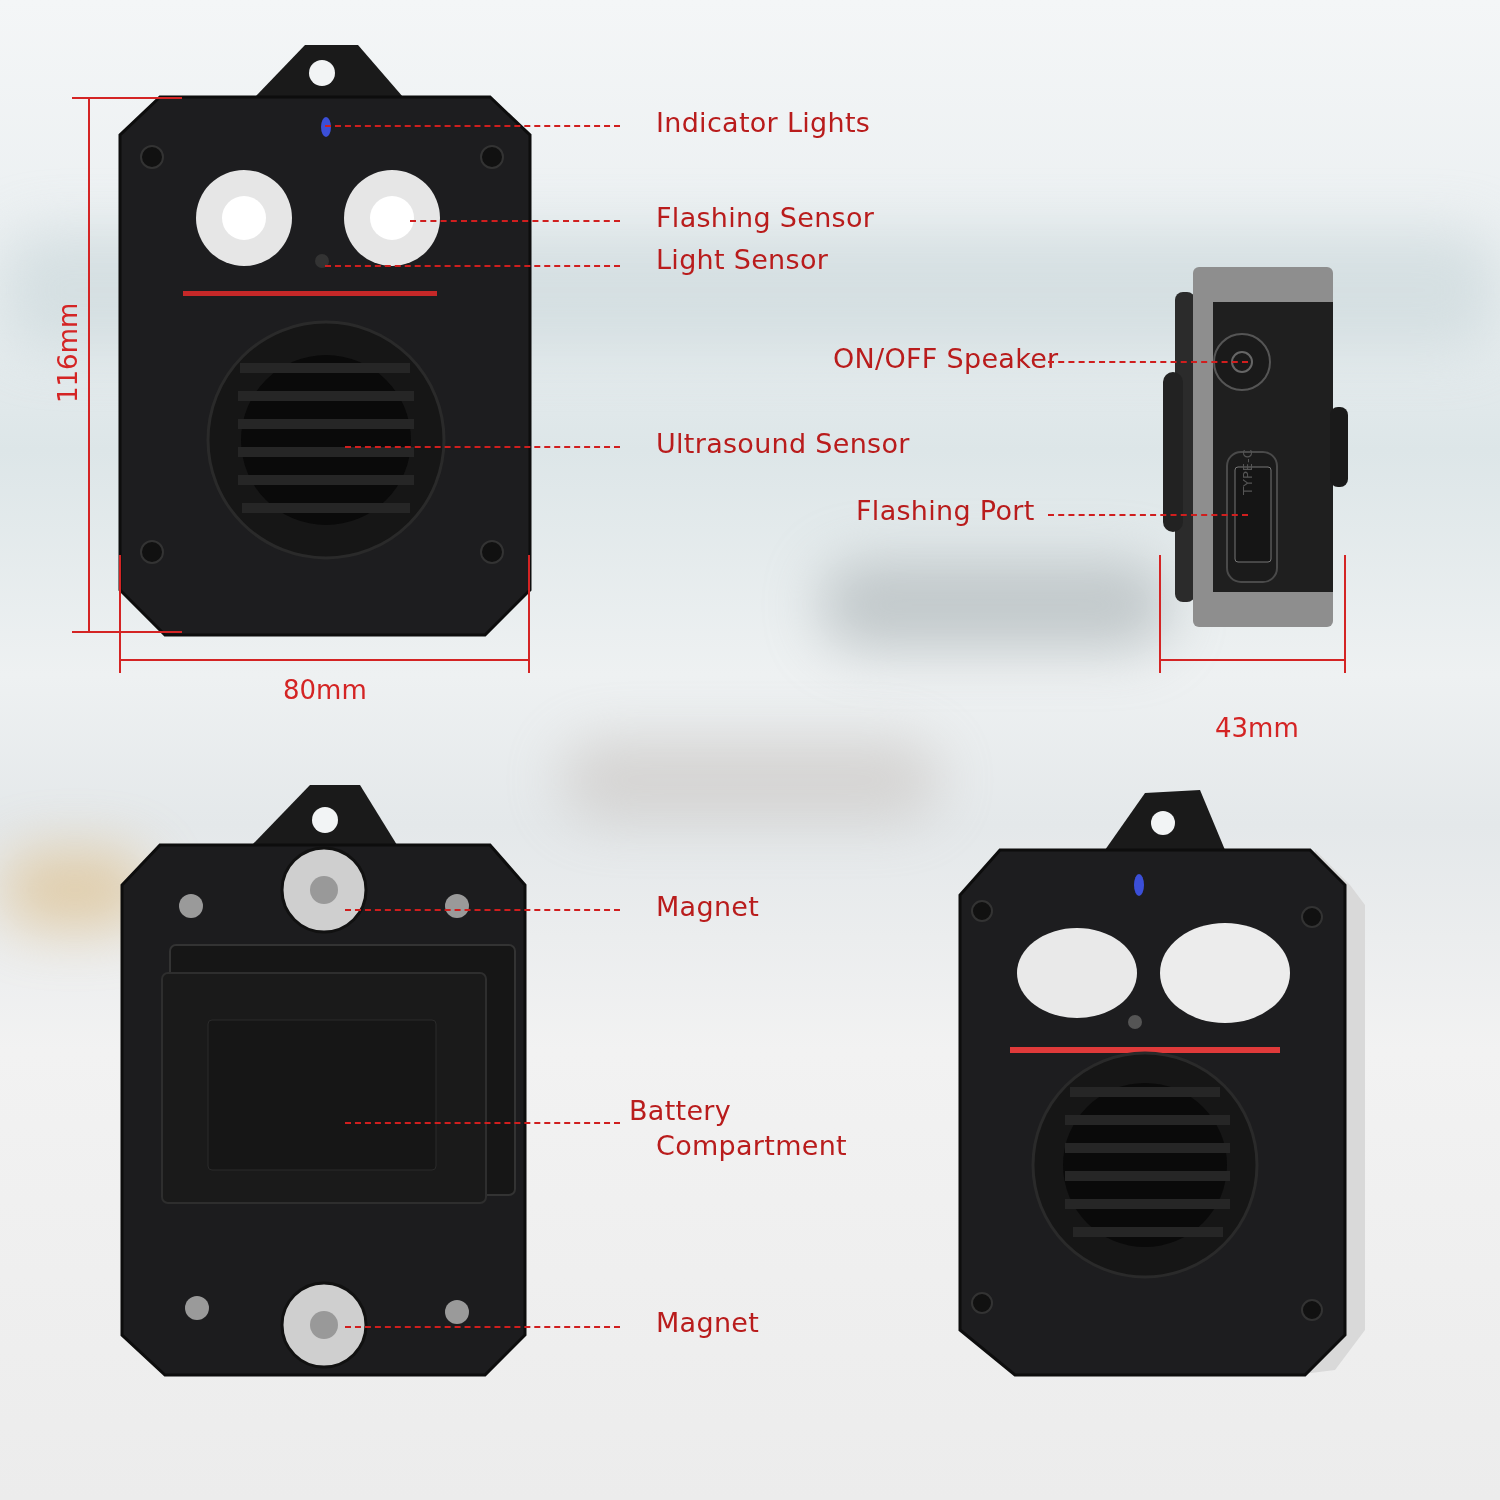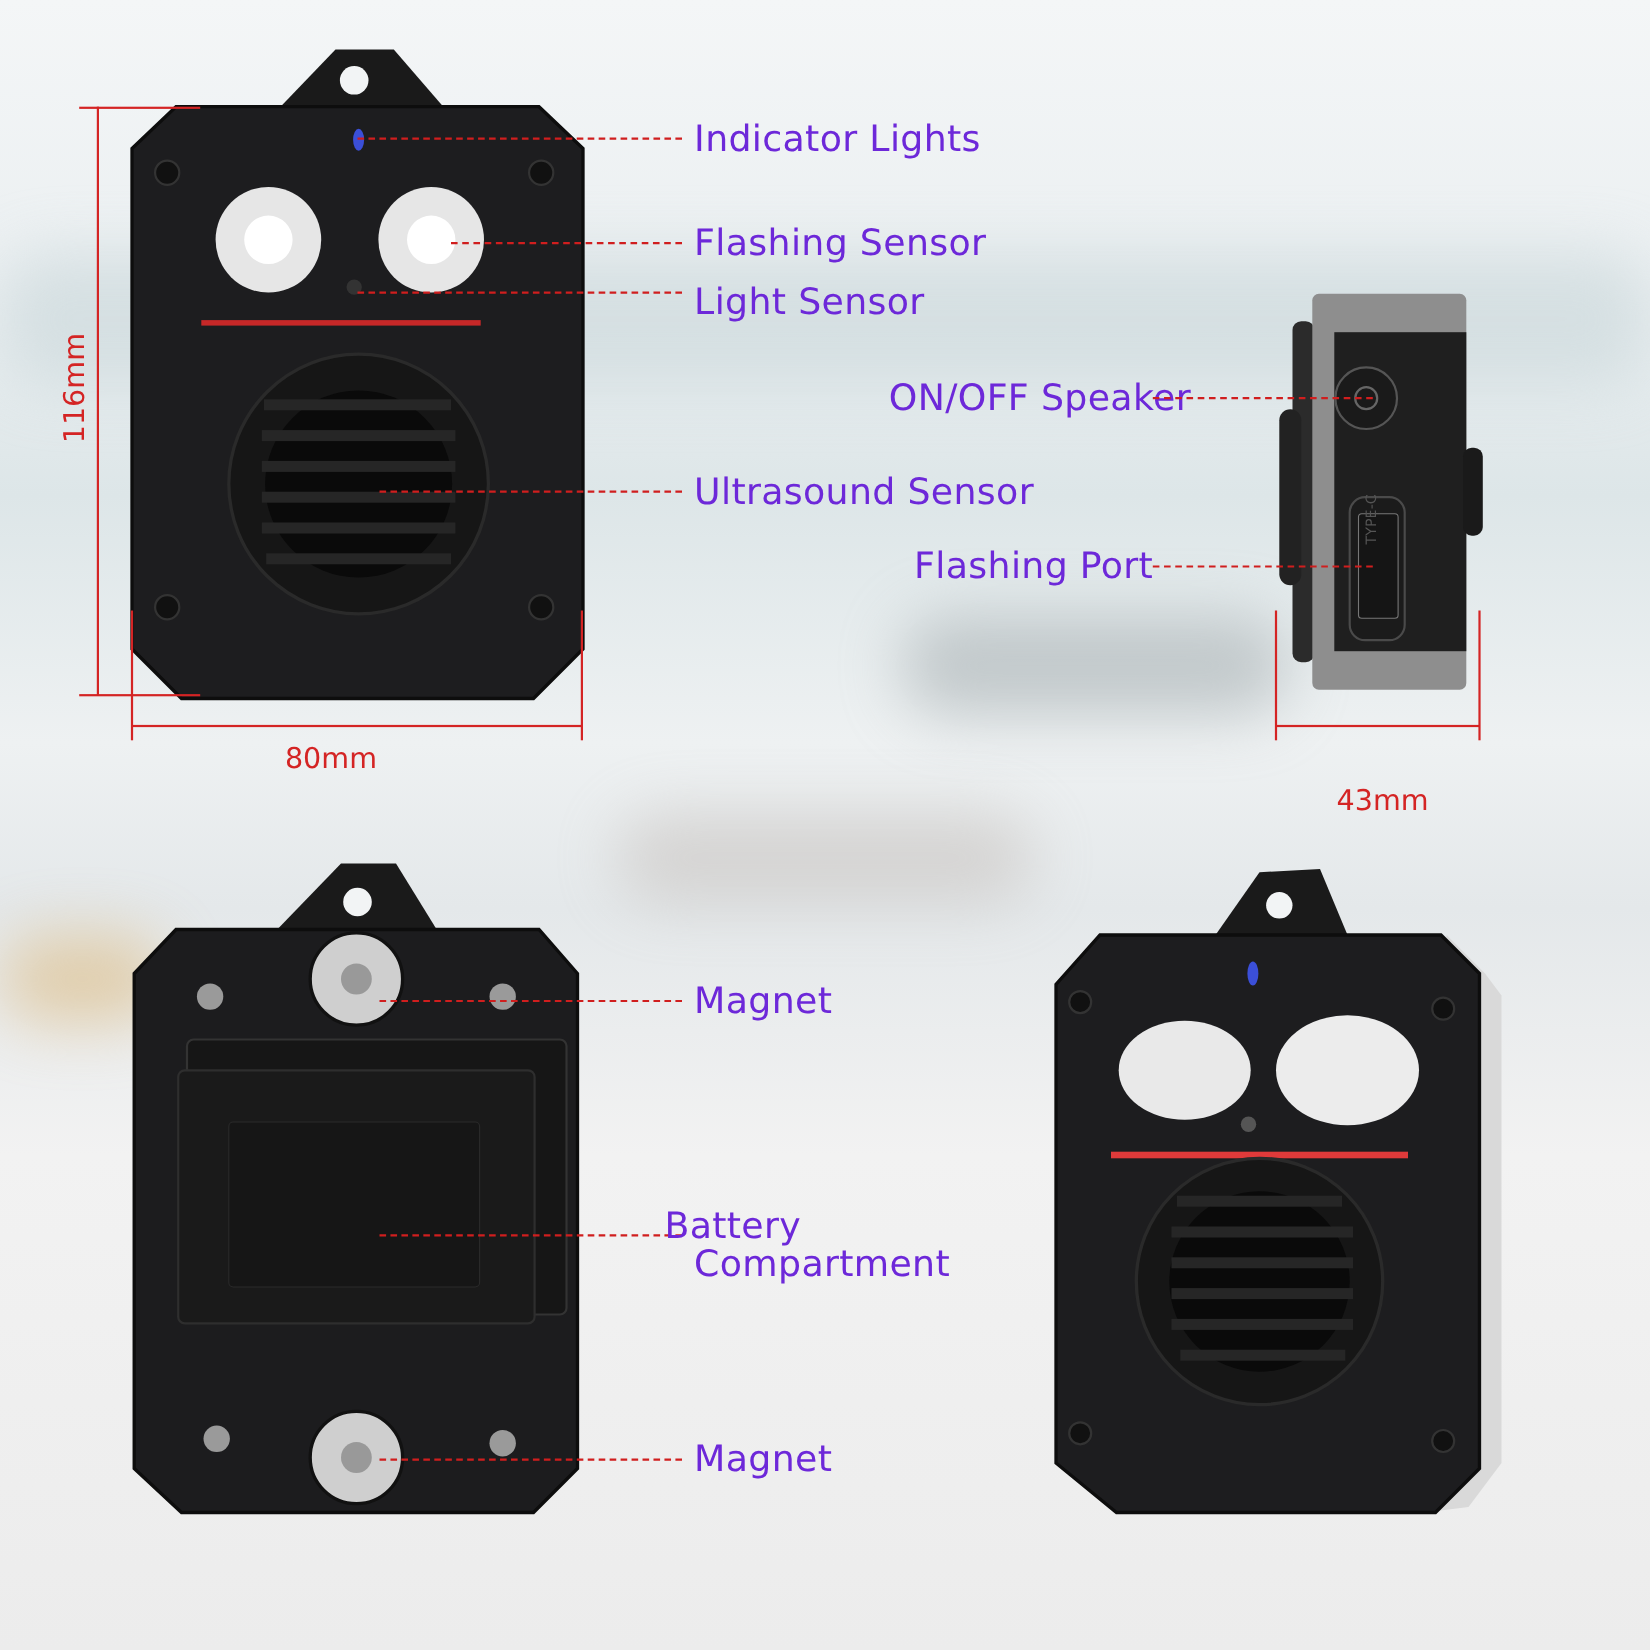--- a/index.html
+++ b/index.html
@@ -1,20 +1,20 @@
 <!DOCTYPE html>
 <html><head>
 <meta charset="utf-8">
 <style>
   html,body{margin:0;padding:0;}
   body{width:1500px;height:1500px;position:relative;overflow:hidden;
     font-family:"DejaVu Sans","Liberation Sans",sans-serif;
     background:linear-gradient(180deg,#f4f6f7 0%,#e9eef0 20%,#dde6e8 30%,#eef1f2 45%,#e4e8ea 55%,#f2f2f2 70%,#ececec 100%);}
   .bgblob{position:absolute;border-radius:40px;filter:blur(28px);}
-  .label{position:absolute;font-size:33px;color:#6d28d9;line-height:1.15;letter-spacing:0.3px;}
+  .label{position:absolute;font-size:27px;color:#b91c1c;line-height:1.15;letter-spacing:0.3px;margin-left:25px;}
   .dash{position:absolute;height:0;border-top:2px dashed #d01e1e;}
   .dim{position:absolute;background:#d42424;}
   .dimtxt{position:absolute;color:#d42424;font-size:26px;}
   .device{position:absolute;}
 </style>
 </head>
 <body>
 
 <div class="bgblob" style="left:0;top:230px;width:1500px;height:120px;background:#c8d6d9;opacity:.6"></div>
 <div class="bgblob" style="left:820px;top:560px;width:350px;height:90px;background:#9aa3a6;opacity:.5"></div>
@@ -49,30 +49,30 @@
 </svg>
 
 <div class="dim" style="left:88px;top:97px;width:2px;height:535px"></div>
 <div class="dim" style="left:72px;top:97px;width:110px;height:2px"></div>
 <div class="dim" style="left:72px;top:631px;width:110px;height:2px"></div>
 <div class="dimtxt" style="left:18px;top:338px;transform:rotate(-90deg);transform-origin:center;width:100px;text-align:center">116mm</div>
 
 <div class="dim" style="left:120px;top:659px;width:409px;height:2px"></div>
 <div class="dim" style="left:119px;top:555px;width:2px;height:118px"></div>
 <div class="dim" style="left:528px;top:555px;width:2px;height:118px"></div>
-<div class="dimtxt" style="left:259px;top:675px">80mm</div>
+<div class="dimtxt" style="left:283px;top:675px">80mm</div>
 
 <div class="dash" style="left:325px;top:125px;width:295px"></div>
 <div class="label" style="left:631px;top:107px">Indicator Lights</div>
 
 <div class="dash" style="left:410px;top:220px;width:210px"></div>
 <div class="label" style="left:631px;top:202px">Flashing Sensor</div>
 
 <div class="dash" style="left:325px;top:265px;width:295px"></div>
-<div class="label" style="left:631px;top:255px">Light Sensor</div>
+<div class="label" style="left:631px;top:244px">Light Sensor</div>
 
 <div class="dash" style="left:345px;top:446px;width:275px"></div>
 <div class="label" style="left:631px;top:428px">Ultrasound Sensor</div>
 
 <svg class="device" style="left:1155px;top:262px" width="200" height="370" viewBox="0 0 200 370">
   <rect x="20" y="30" width="20" height="310" rx="8" fill="#2b2b2b"></rect>
   <rect x="8" y="110" width="20" height="160" rx="10" fill="#222"></rect>
   <rect x="38" y="5" width="140" height="360" rx="6" fill="#8e8e8e"></rect>
   <rect x="58" y="40" width="120" height="290" fill="#1f1f1f"></rect>
   <rect x="175" y="145" width="18" height="80" rx="8" fill="#1a1a1a"></rect>

